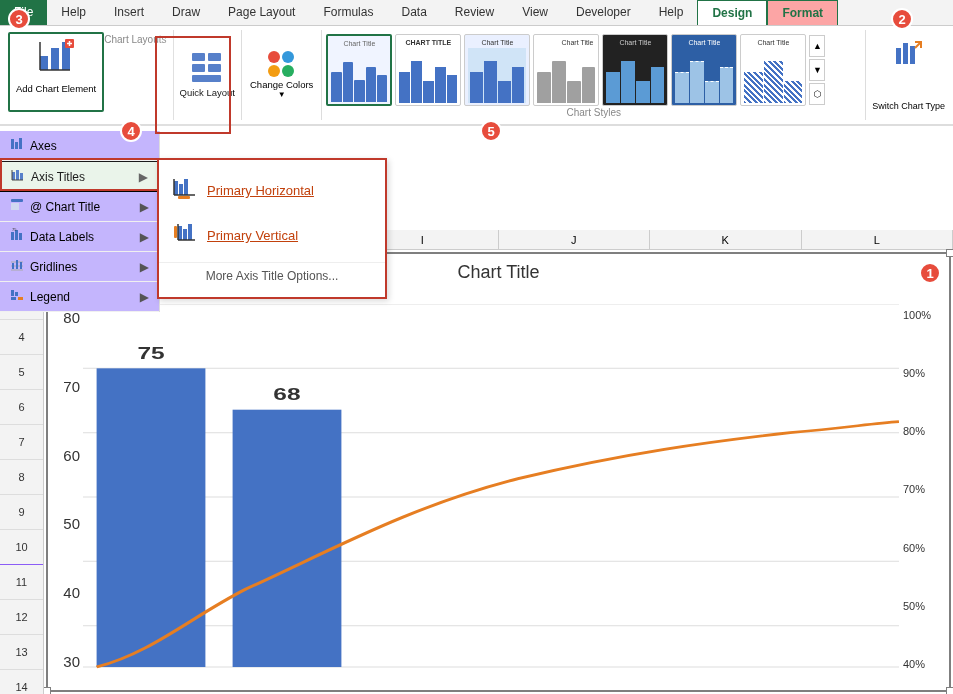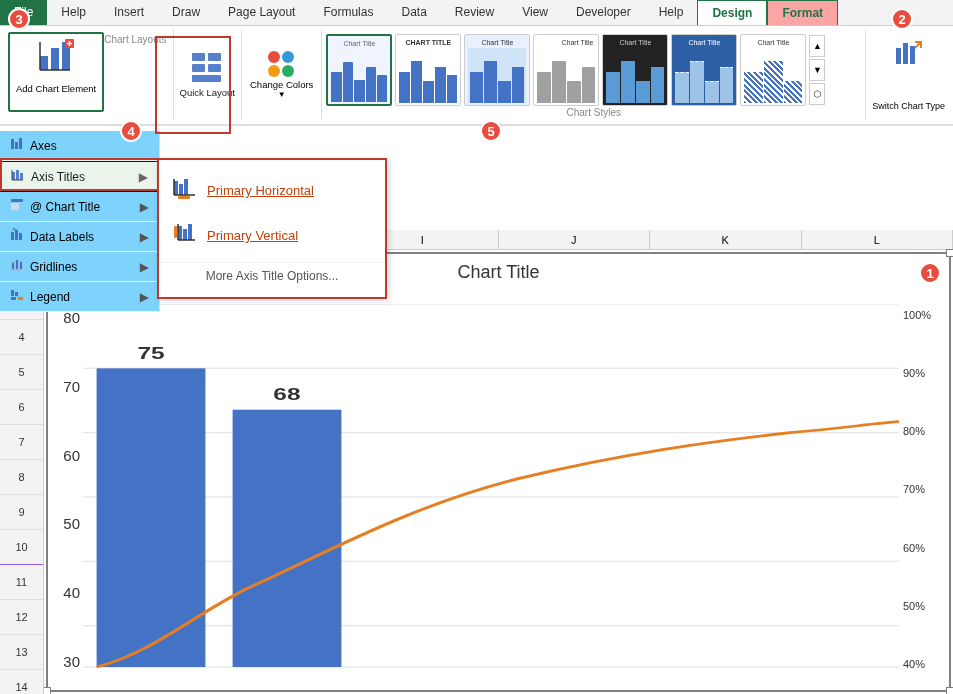--- a/index.html
+++ b/index.html
@@ -14,21 +14,21 @@
     .add-chart-btn { border: 2px solid #217346; background: #fff; padding: 4px 6px; display: flex; flex-direction: column; align-items: center; cursor: pointer; height: 80px; min-width: 64px; border-radius: 2px; }
 
     
     .axis-titles-sub { position: absolute; left: 157px; top: 158px; background: #fff; border: 2px solid #c0392b; z-index: 200; min-width: 230px; box-shadow: 2px 2px 6px rgba(0,0,0,0.15); padding: 8px 0; }
     .sub-item { display: flex; align-items: center; padding: 8px 14px; gap: 10px; cursor: pointer; font-size: 13px; }
     .sub-item .si-icon { font-size: 20px; }
     .sub-item .si-label { color: #c2410c; font-size: 13px; text-decoration: underline; }
     .sub-more { padding: 6px 14px; font-size: 12px; color: #555; cursor: pointer; text-align: center; border-top: 1px solid #eee; margin-top: 4px; }
 
     
-    .left-panel { background: #7dd3fc; border-right: 1px solid #ddd; width: 160px; position: absolute; top: 131px; left: 0; z-index: 50; }
+    .left-panel { background: #c4b5fd; border-right: 1px solid #ddd; width: 160px; position: absolute; top: 131px; left: 0; z-index: 50; }
     .lp-item { display: flex; align-items: center; padding: 6px 10px; gap: 6px; cursor: pointer; font-size: 12px; border-bottom: 1px solid #f0f0f0; }
     .lp-item.highlighted { background: #e8f3e8; border: 1px solid #217346; }
     .lp-item .lp-icon { font-size: 14px; color: #555; }
     .lp-arrow { margin-left: auto; color: #555; }
 
     .full-page { position: relative; width: 953px; height: 694px; overflow: hidden; }
 
     
     .badge-circle { position: absolute; width: 22px; height: 22px; border-radius: 50%; background: #e74c3c; color: #fff; font-size: 13px; font-weight: bold; display: flex; align-items: center; justify-content: center; z-index: 300; border: 2px solid #fff; }
 

